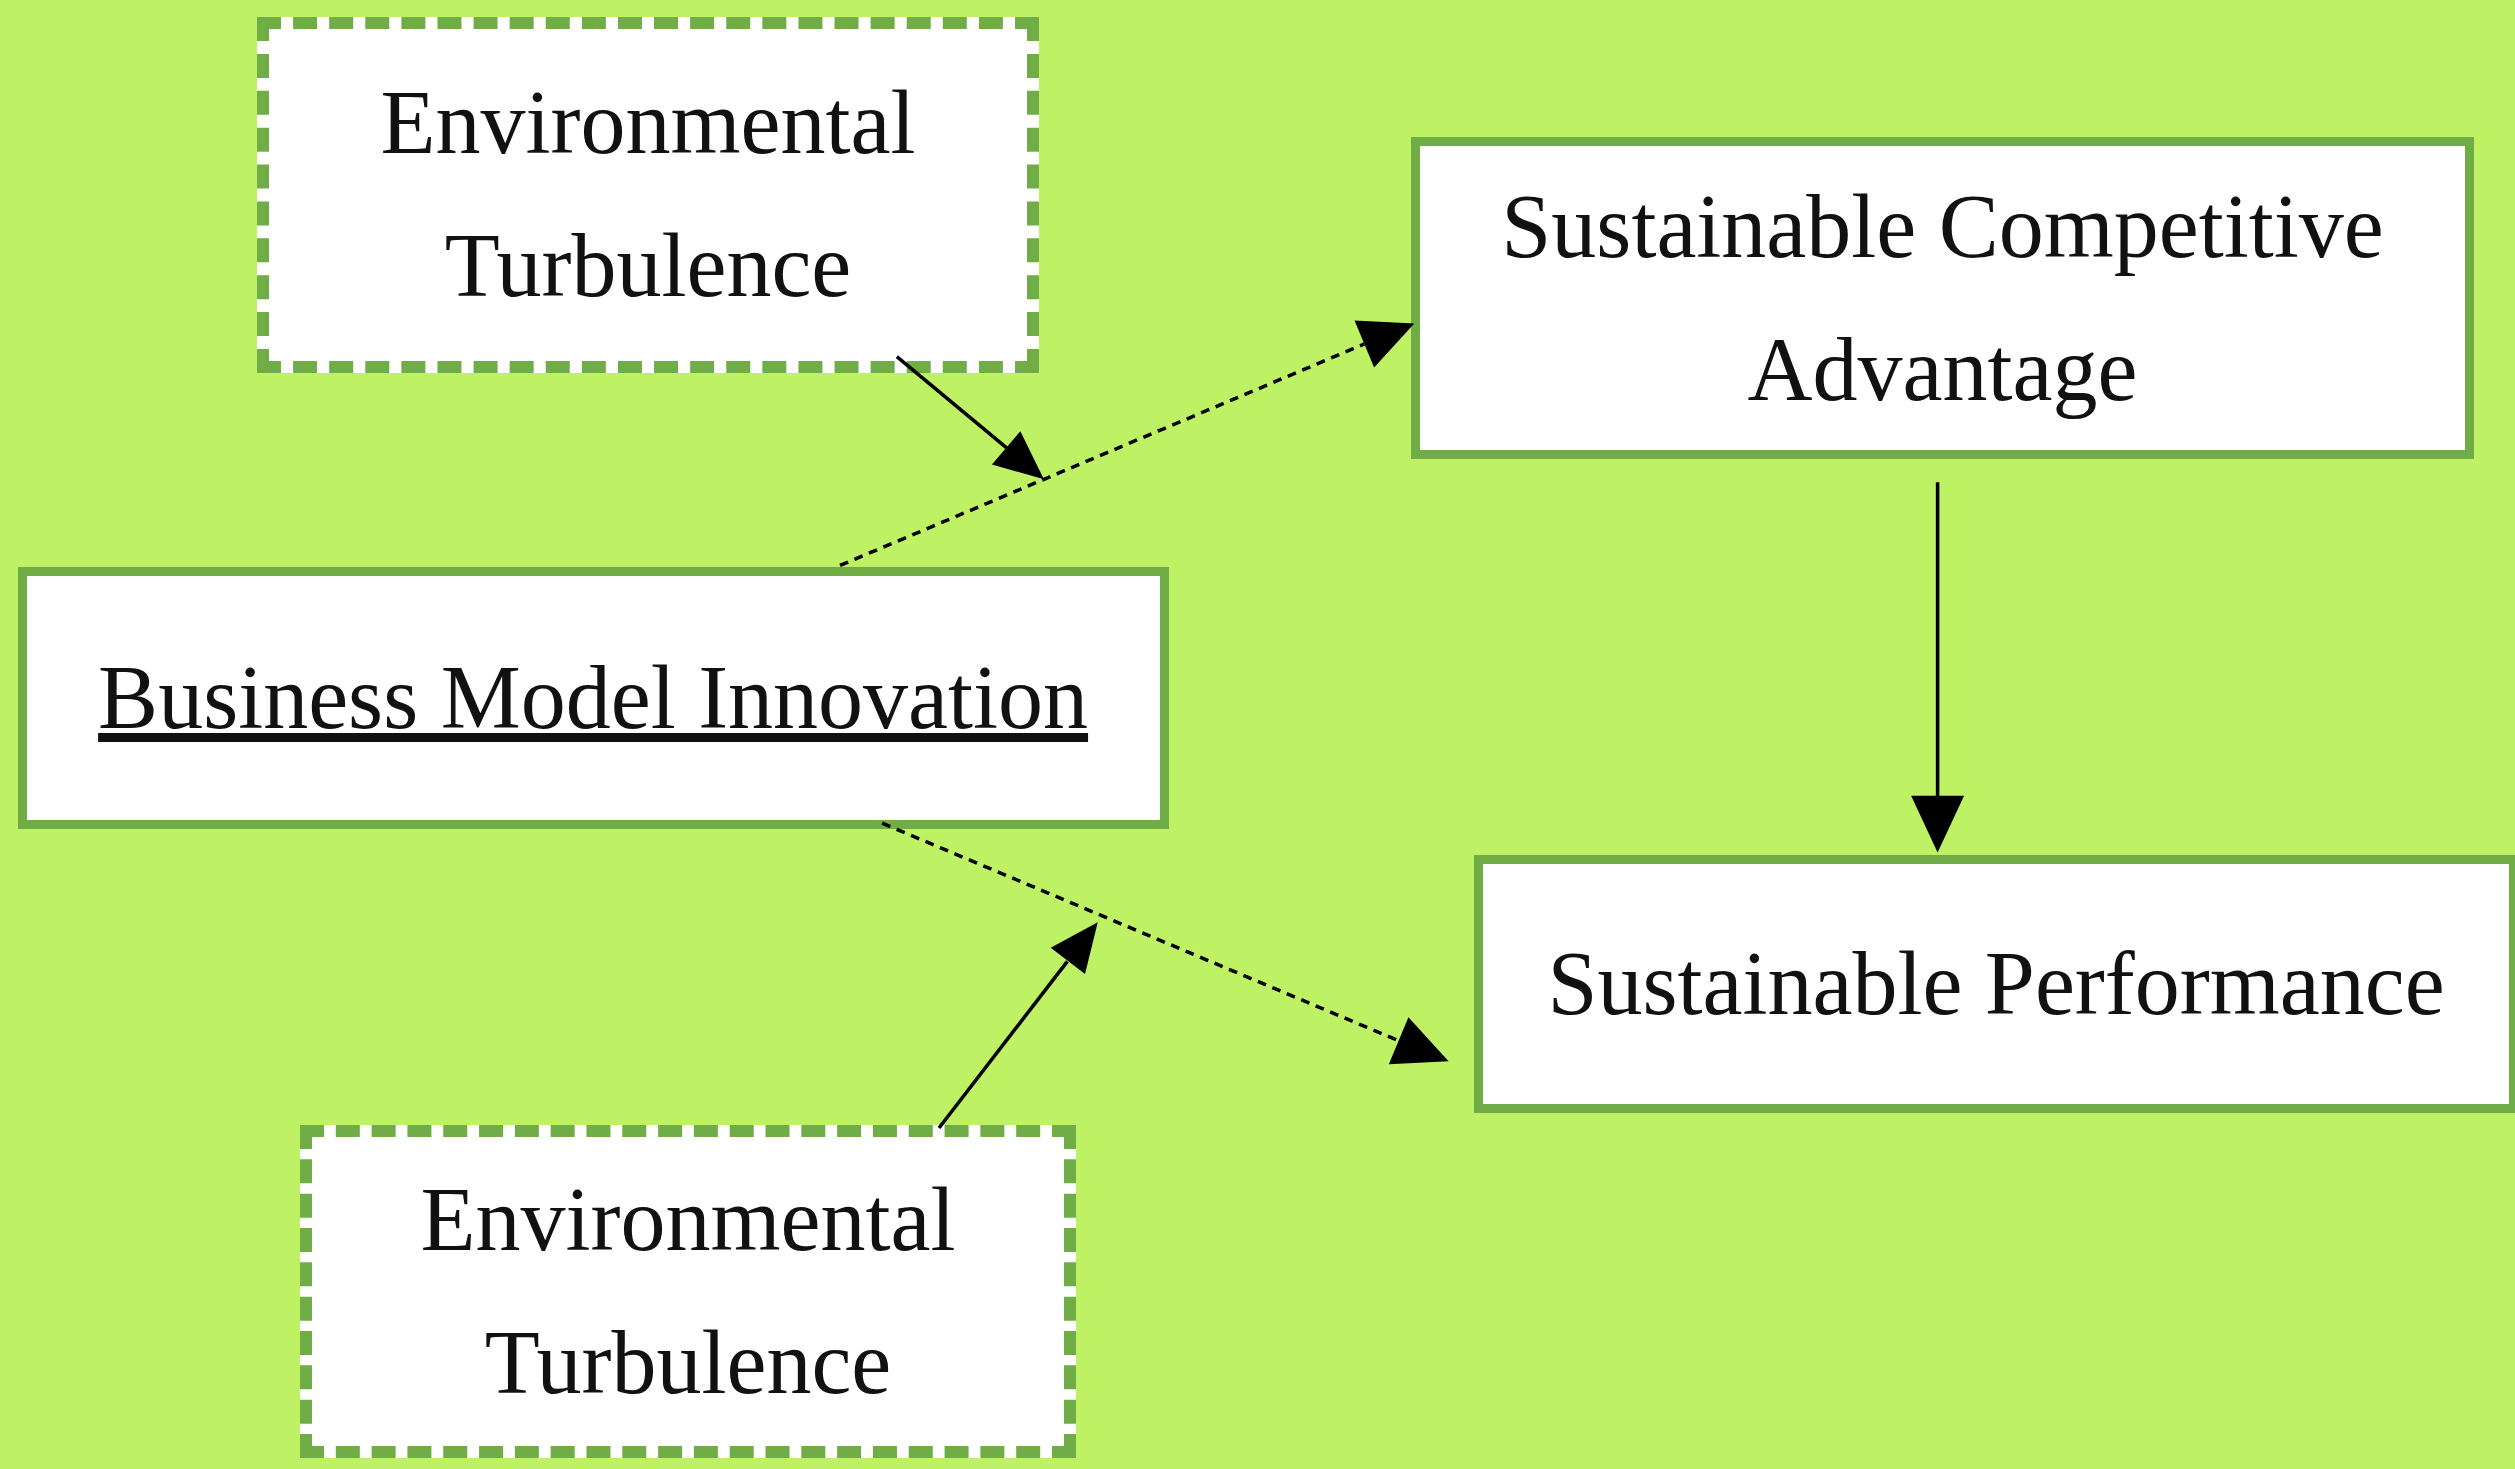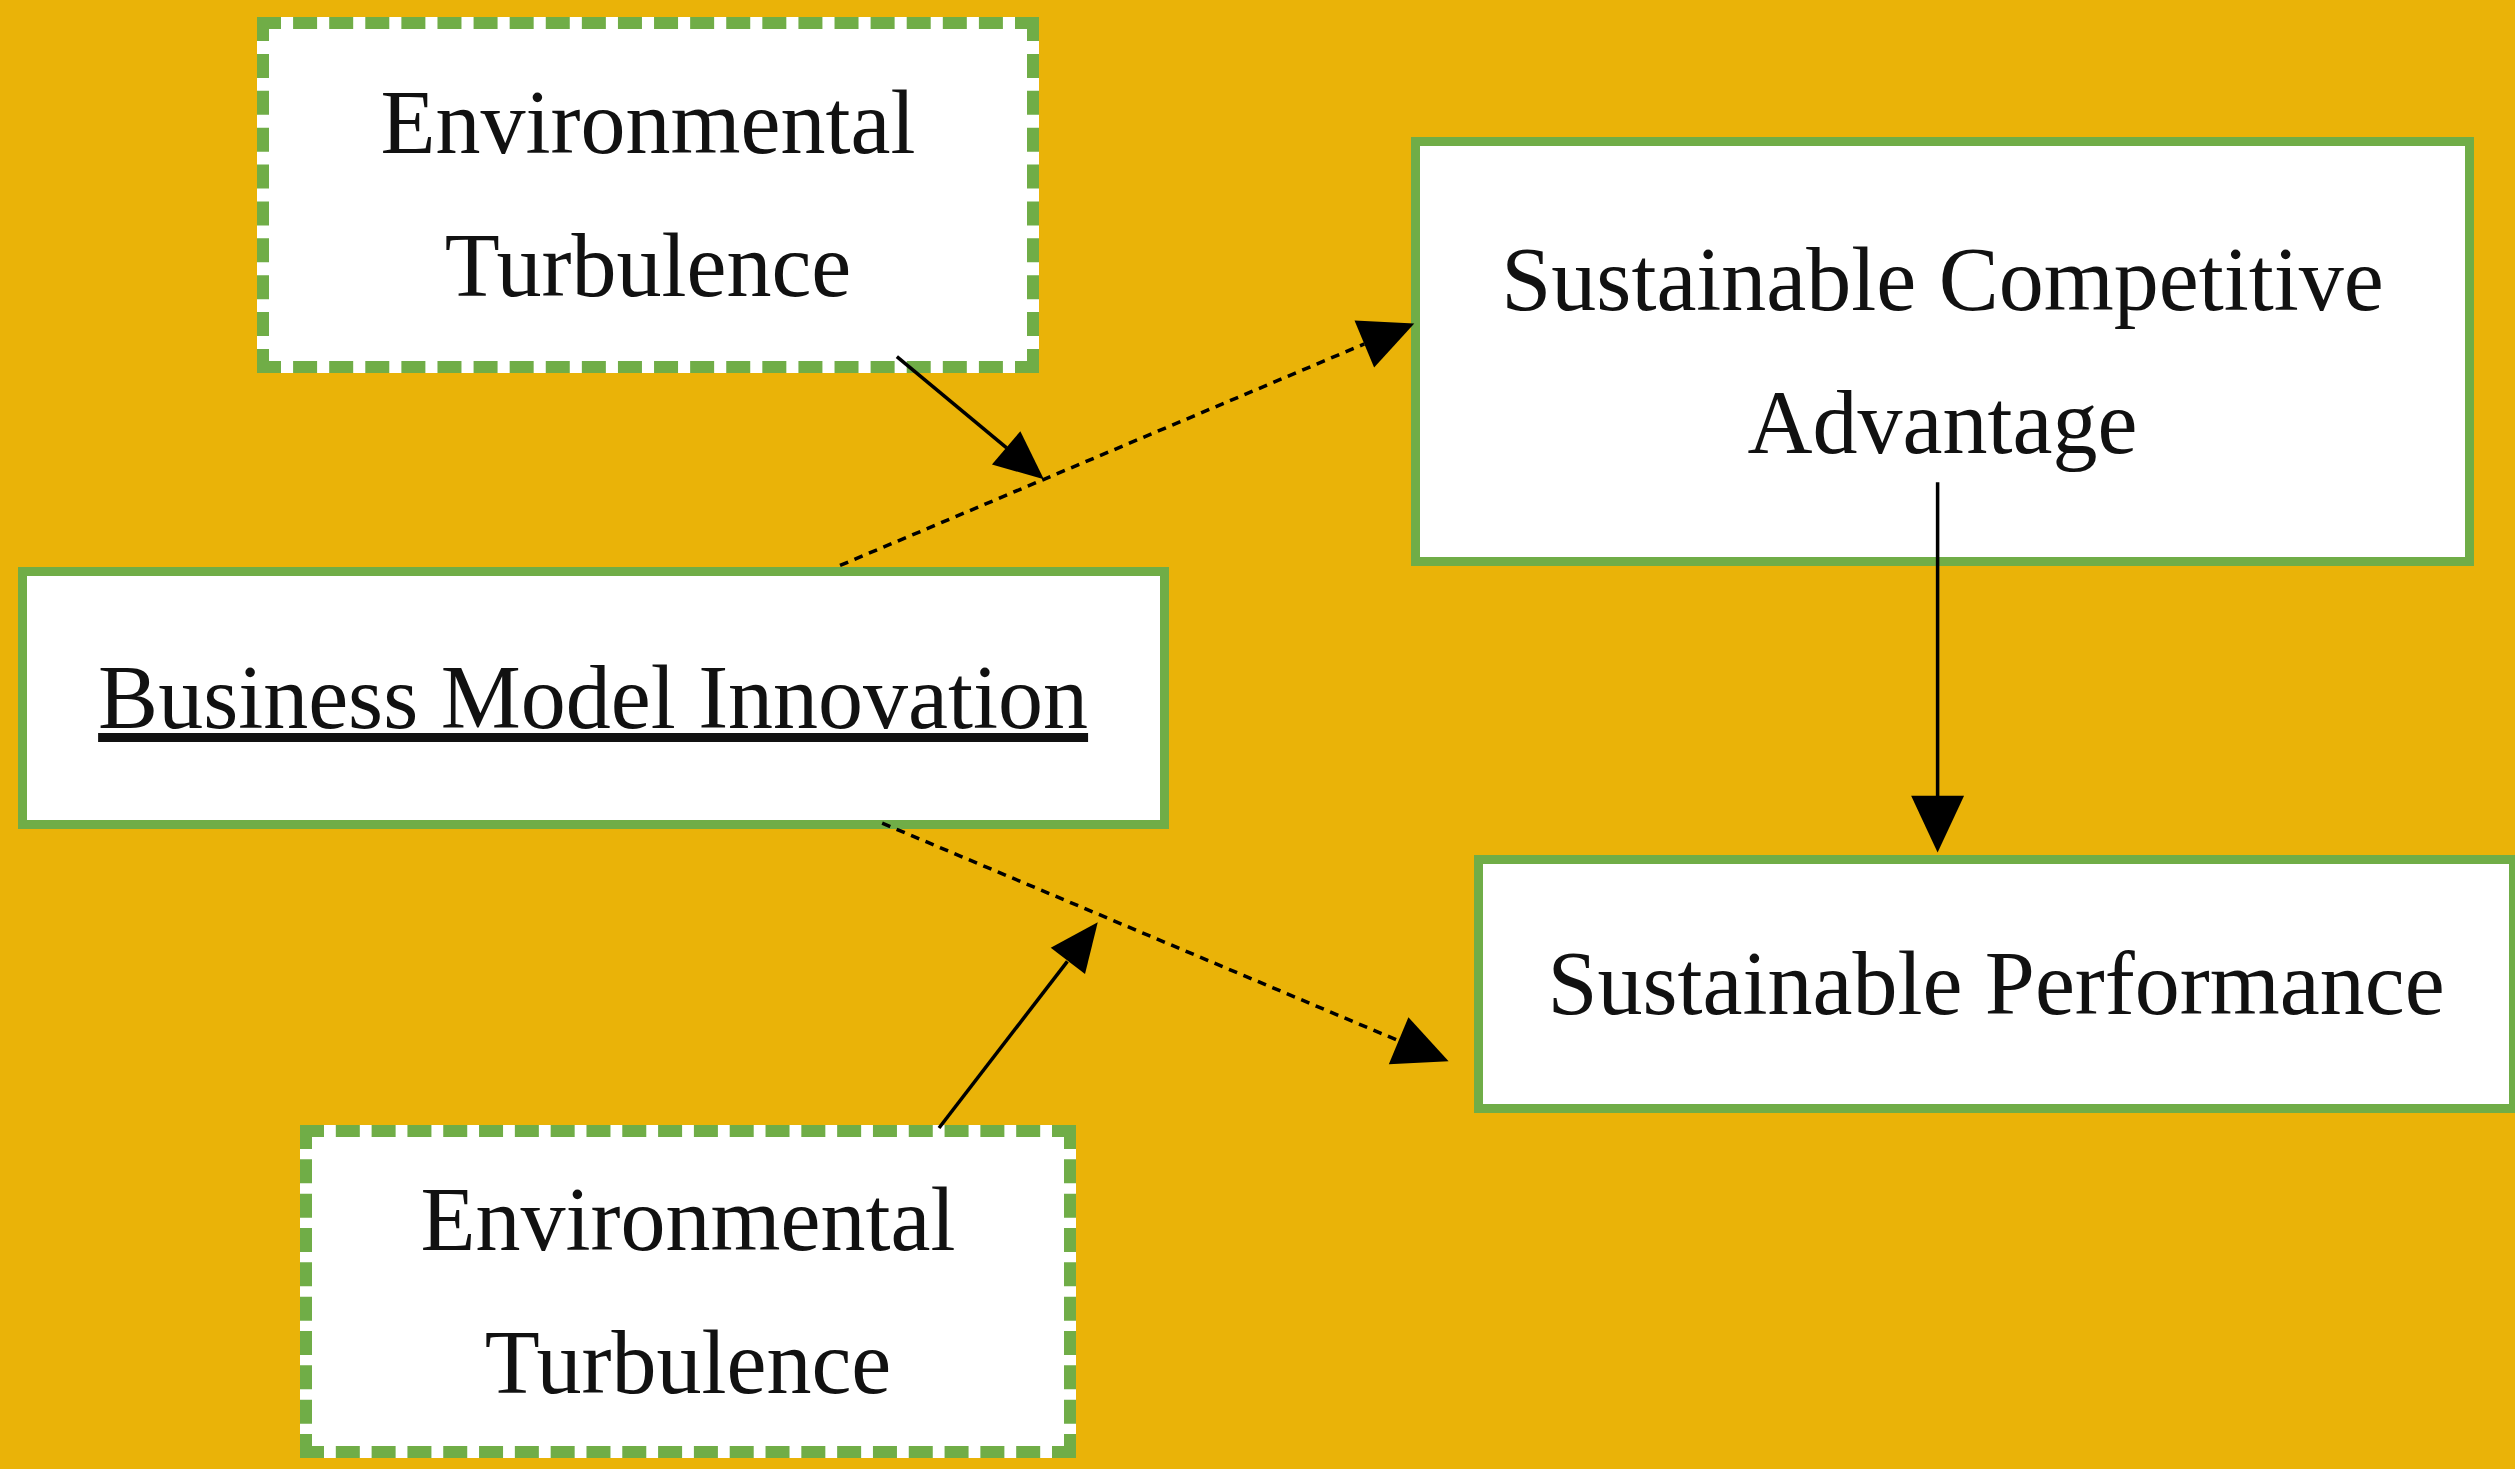--- a/index.html
+++ b/index.html
@@ -1,20 +1,20 @@
 <!DOCTYPE html>
 <html><head>
 <meta charset="utf-8">
 <style>
   html, body { margin: 0; padding: 0; background: #ffffff; }
   .canvas {
     position: relative;
     width: 2515px;
     height: 1469px;
-    background: #eab308;
+    background: #bef264;
     font-family: "Liberation Serif", serif;
     overflow: hidden;
   }
   .box {
     position: absolute;
     box-sizing: border-box;
     background: #ffffff;
     display: flex;
     flex-direction: column;
     align-items: center;
@@ -25,21 +25,21 @@
   }
   .box.solid  { border: 9.8px solid #70AD47; }
   .box.dashed { border: 12.7px dashed #70AD47; }
   .box-line {
     font-size: 90px;
     line-height: 1;
     white-space: nowrap;
     letter-spacing: 0px;
   }
   #node-et-top    { left: 257px;  top: 16.7px;   width: 782px;  height: 356px; }
-  #node-sca       { left: 1411px; top: 137px;  width: 1063px; height: 429px; }
+  #node-sca       { left: 1411px; top: 137px;  width: 1063px; height: 322px; }
   #node-bmi       { left: 17.6px;   top: 567px;  width: 1151px; height: 262px; text-decoration: underline; }
   #node-sp        { left: 1454px; top: 855px;  width: 1044px; height: 258px; margin-left: 20px; }
   #node-et-bottom { left: 300px;  top: 1125px; width: 776px;  height: 333px; }
   .arrows {
     position: absolute;
     left: 0; top: 0;
     width: 2515px;
     height: 1469px;
     pointer-events: none;
   }

